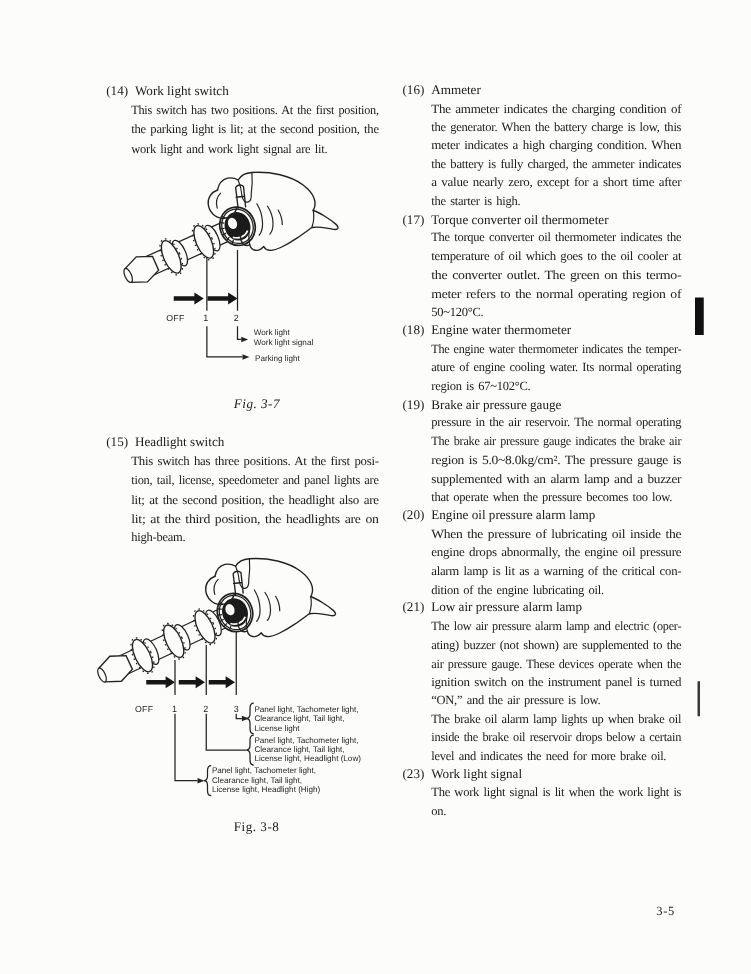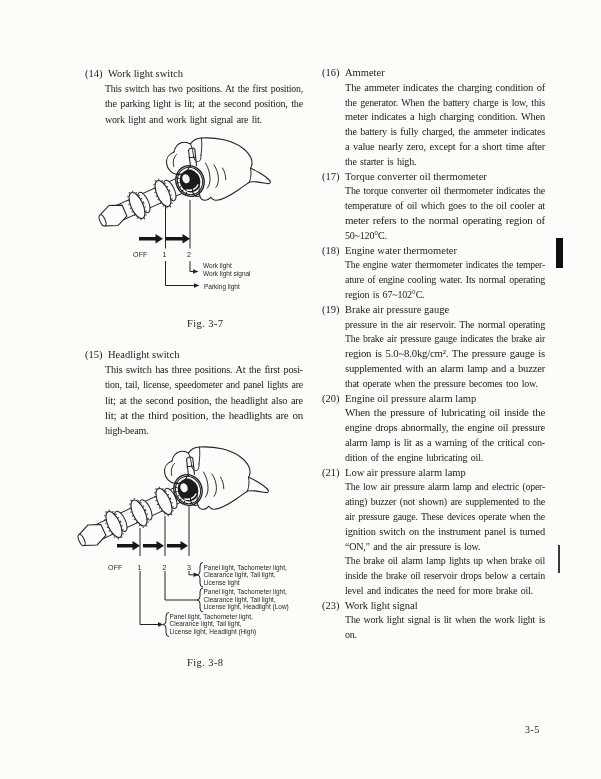--- a/index.html
+++ b/index.html
@@ -128,21 +128,21 @@
     <polygon fill="#161616" points="139,237 155.5,237 155.5,234 163,238.8 155.5,243.6 155.5,240.6 139,240.6"></polygon>
     <polygon fill="#161616" points="166,237 182.5,237 182.5,234 190,238.8 182.5,243.6 182.5,240.6 166,240.6"></polygon>
 
     <text class="off" x="133" y="257">OFF</text>
     <text class="pos" x="164.5" y="257" text-anchor="middle">1</text>
     <text class="pos" x="189" y="257" text-anchor="middle">2</text>
     <text x="203" y="268">Work light</text>
     <text x="203" y="275.7">Work light signal</text>
     <text x="204" y="288.5">Parking light</text>
   </svg>
-  <div class="caption" style="left:187px;top:318px;">Fig. 3-7</div>
+  <div class="caption" style="left:187px;top:318px;font-style:italic;">Fig. 3-7</div>
 
   <div class="sec-container left-col" style="left:85px;top:347px;width:218px;">
   <div class="sec">
     <div class="hdr">
       <span class="num">(15)</span><span class="title">Headlight switch</span>
     </div>
     <div class="body">
           <div class="line"><span class="fitspan" style="transform: scaleX(1.02591);">This switch has three positions.  At the first posi-</span></div>
           <div class="line"><span class="fitspan" style="transform: scaleX(0.990155);">tion, tail, license, speedometer and panel lights are</span></div>
           <div class="line"><span class="fitspan" style="transform: scaleX(1.04108);">lit; at the second position, the headlight also are</span></div>
@@ -209,20 +209,21 @@
         </div>
   </div>
 
   <div class="sec">
     <div class="hdr">
       <span class="num">(17)</span><span class="title">Torque converter oil thermometer</span>
     </div>
     <div class="body">
           <div class="line"><span class="fitspan" style="transform: scaleX(0.997739);">The torque converter oil thermometer indicates the</span></div>
           <div class="line"><span class="fitspan" style="transform: scaleX(1.02318);">temperature of oil which goes to the oil cooler at</span></div>
+          <div class="line"><span class="fitspan" style="transform: scaleX(1.10727);">the converter outlet.  The green on this termo-</span></div>
           <div class="line"><span class="fitspan" style="transform: scaleX(1.09777);">meter refers to the normal operating region of</span></div>
           <div class="line last"><span class="fitspan">50~120°C.</span></div>
         </div>
   </div>
 
   <div class="sec">
     <div class="hdr">
       <span class="num">(18)</span><span class="title">Engine water thermometer</span>
     </div>
     <div class="body">

